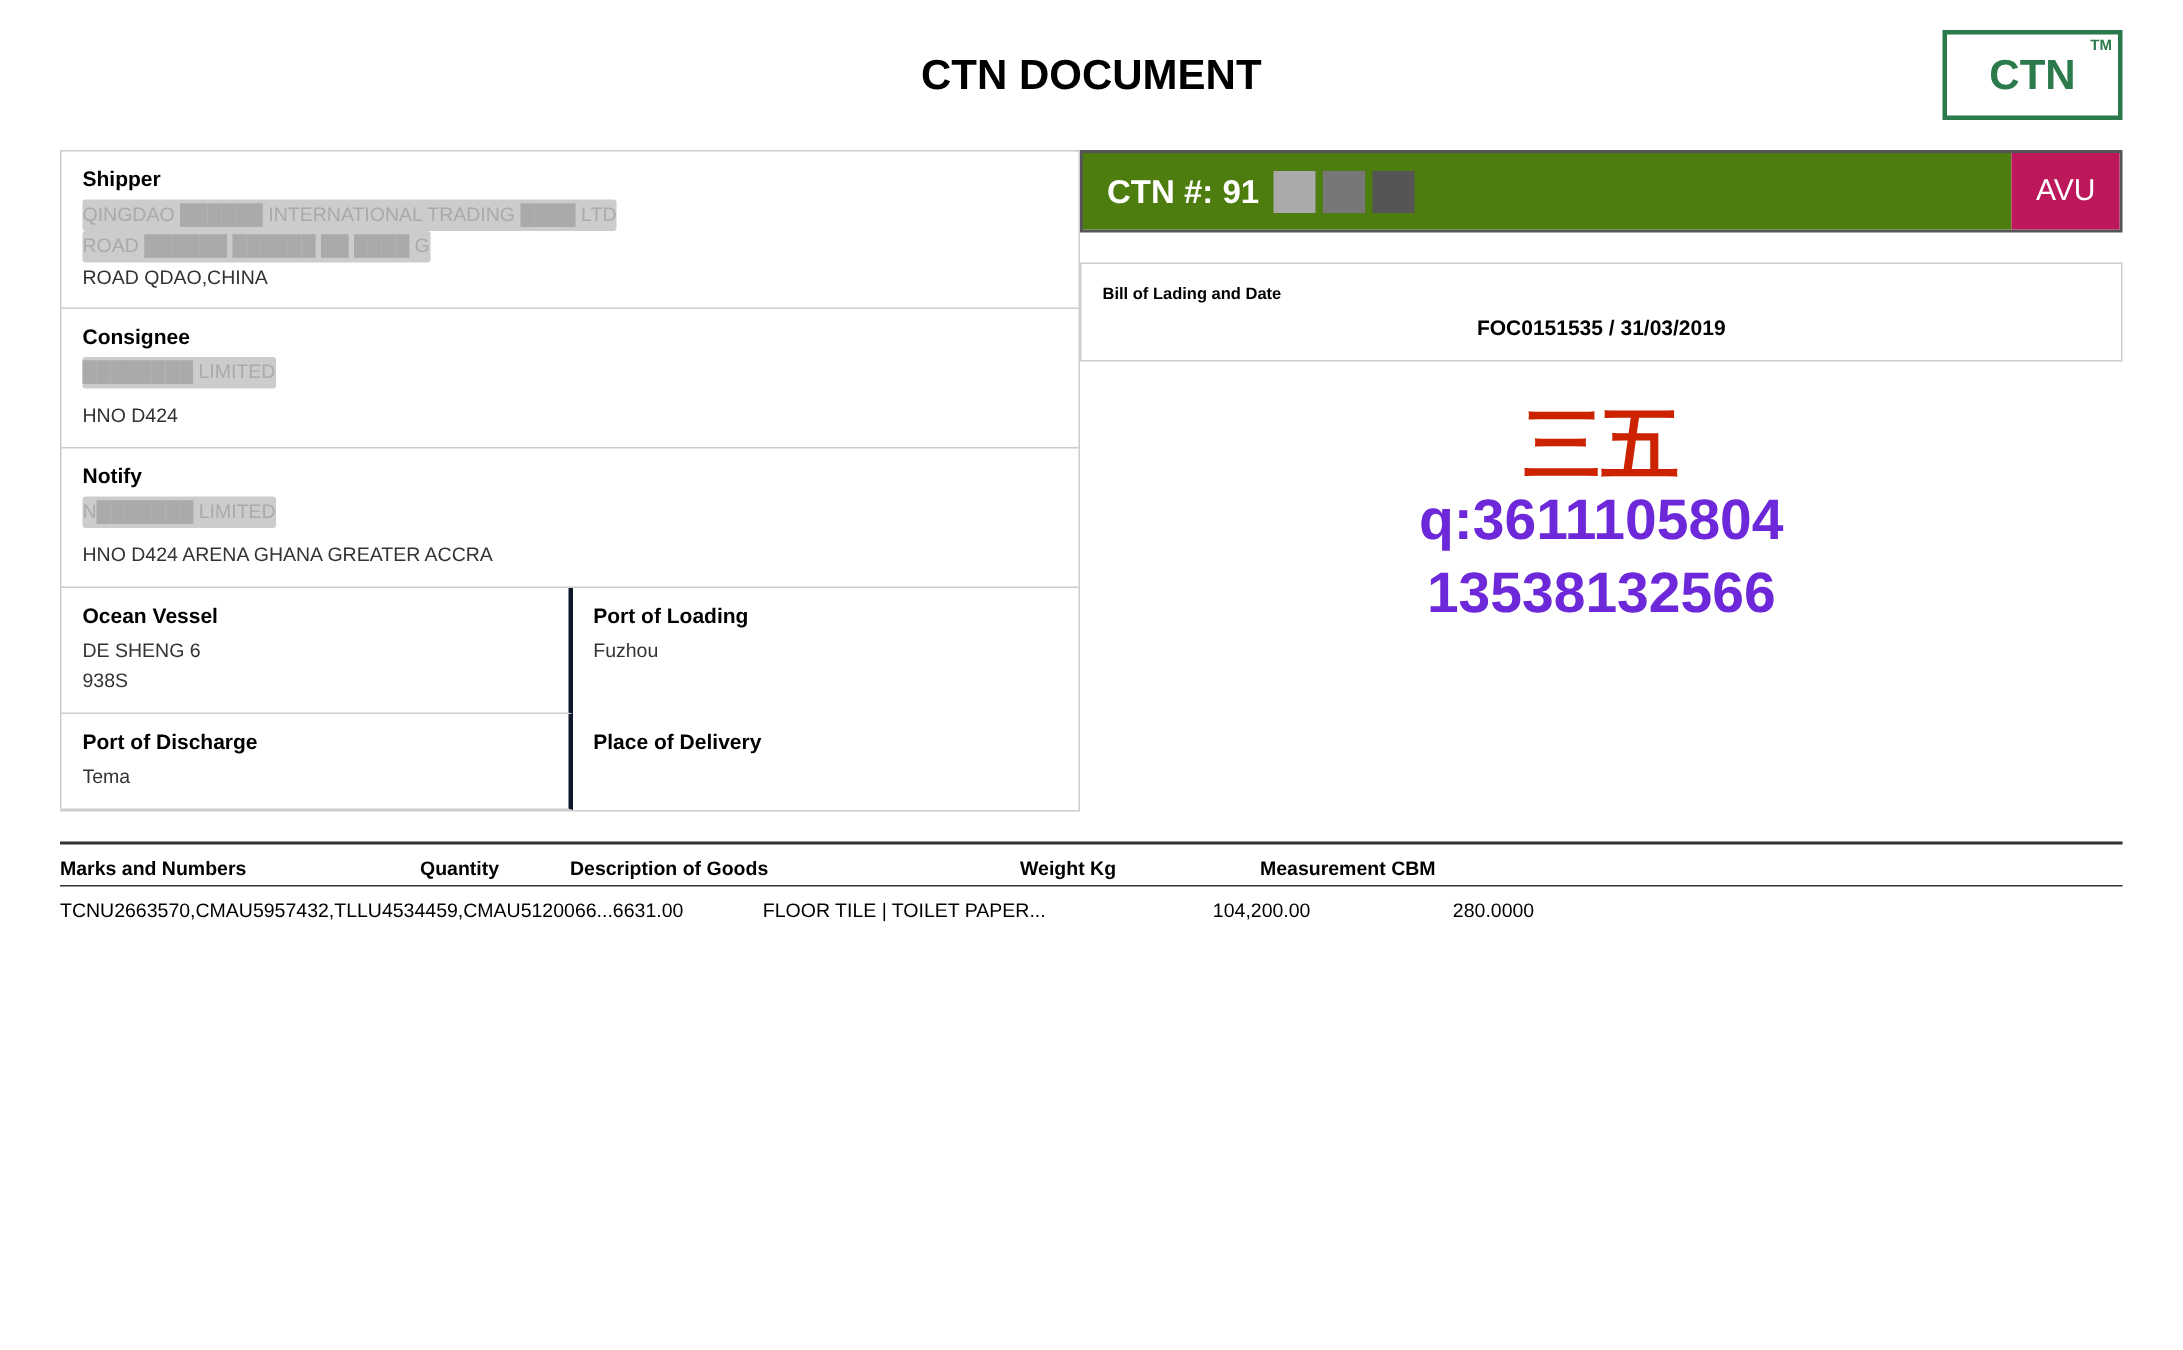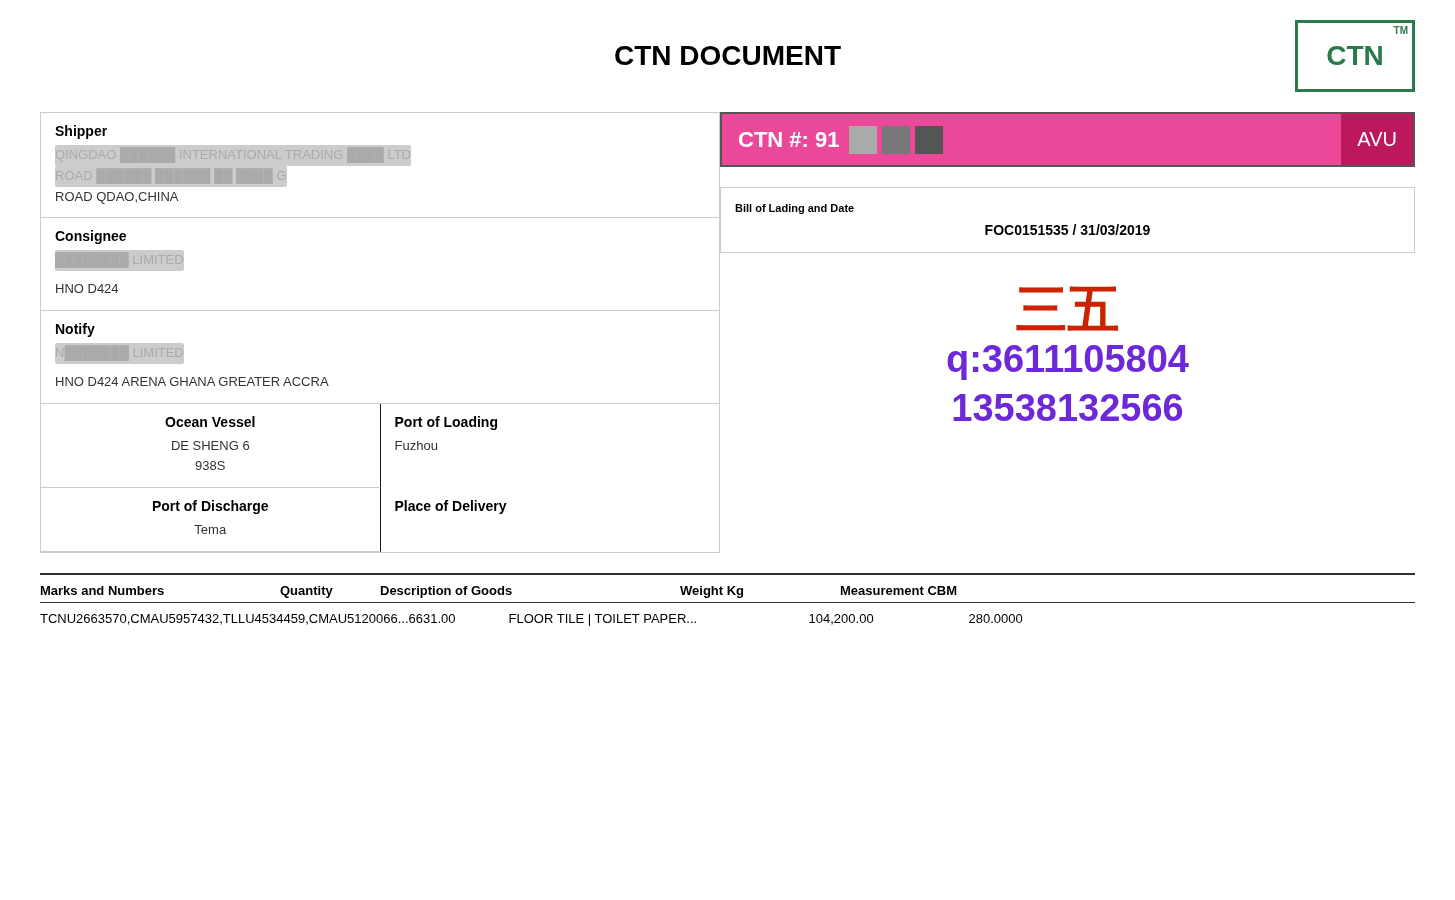--- a/index.html
+++ b/index.html
@@ -18,21 +18,21 @@
       margin-bottom: 20px;
     }
     .page-title {
       font-size: 28px;
       font-weight: bold;
       text-align: center;
       flex: 1;
     }
     .logo-box {
       width: 120px;
-      height: 72px;
+      height: 60px;
       border: 3px solid #2a7a4b;
       display: flex;
       align-items: center;
       justify-content: center;
       font-size: 28px;
       font-weight: bold;
       color: #2a7a4b;
       position: relative;
     }
     .logo-tm {
@@ -78,32 +78,31 @@
       border-radius: 2px;
       display: inline-block;
     }
     .two-col {
       display: flex;
     }
     .two-col .section {
       flex: 1;
     }
     .two-col .section:first-child {
-      border-right: 1px solid #0f172a;
-      text-align: center;
+      border-right: 3px solid #0f172a;
     }
     
     .ctn-box {
       display: flex;
       align-items: stretch;
       border: 2px solid #555;
       height: 55px;
     }
     .ctn-number {
-      background: #ec4899;
+      background: #4d7c0f;
       color: #fff;
       font-size: 22px;
       font-weight: bold;
       padding: 0 16px;
       display: flex;
       align-items: center;
       flex: 1;
     }
     .ctn-badge {
       background: #be185d;

